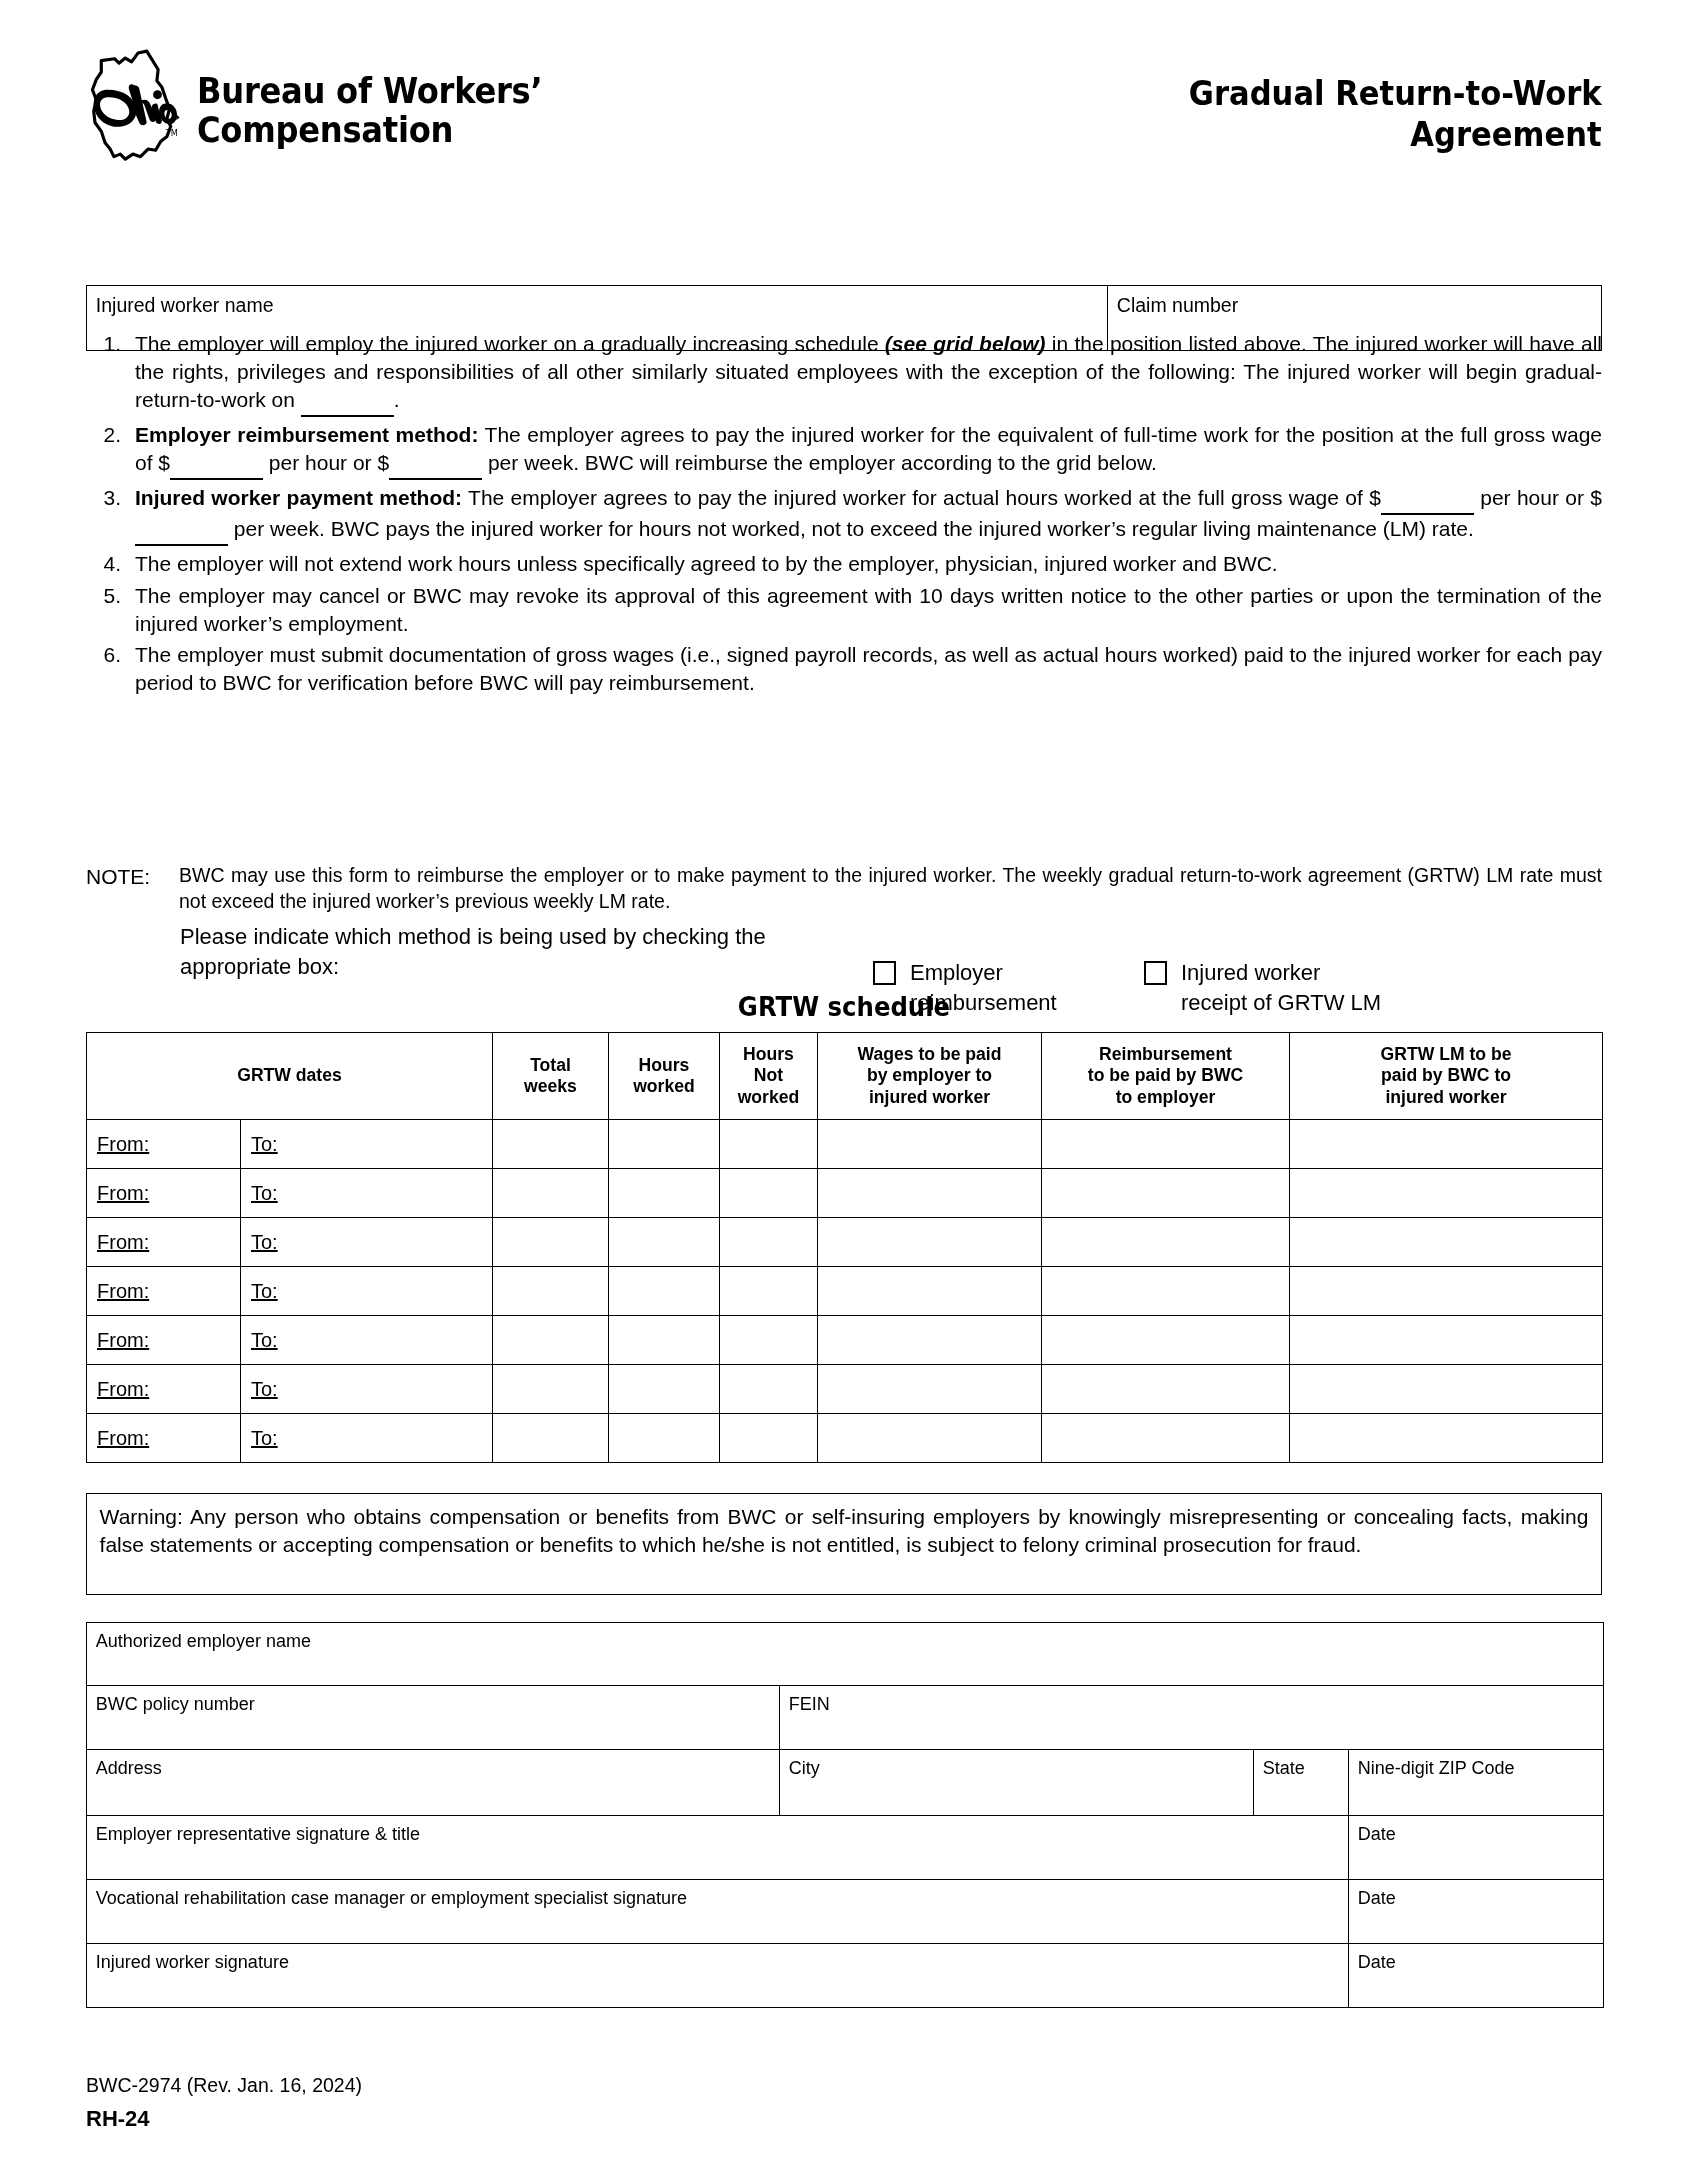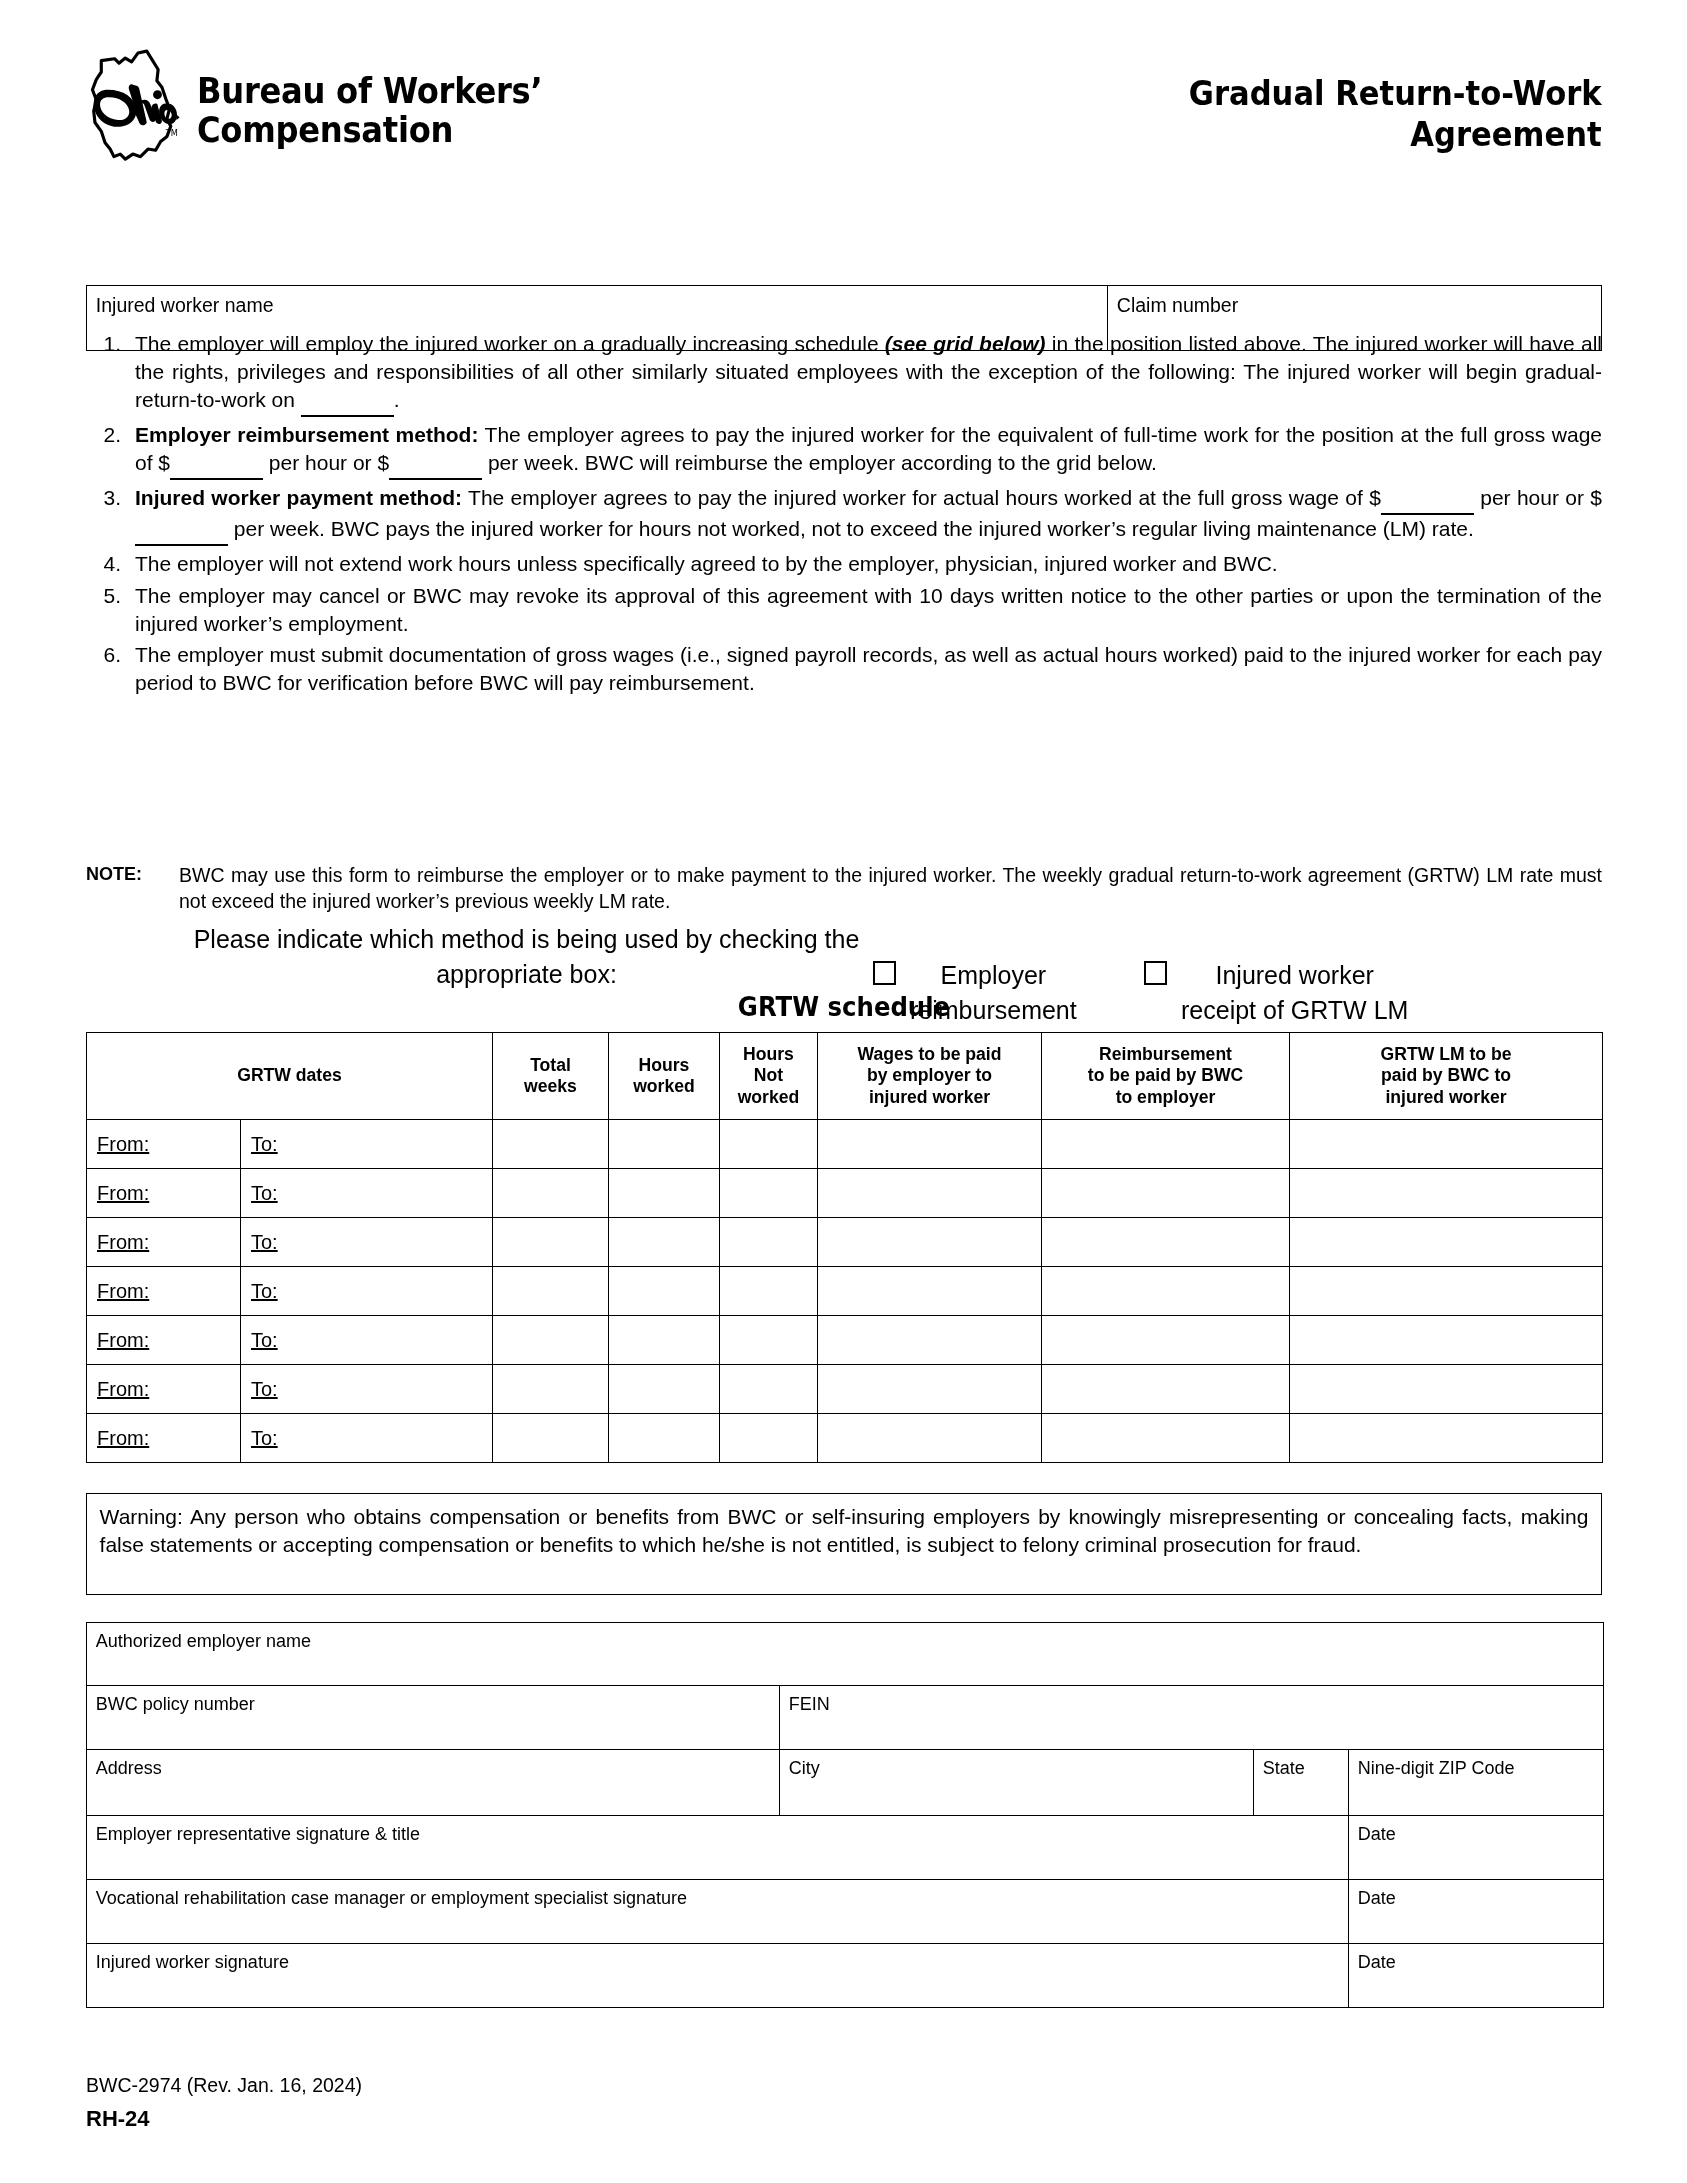--- a/index.html
+++ b/index.html
@@ -127,41 +127,40 @@
     position: absolute;
     left: 86px;
     top: 863px;
     width: 1516px;
     font-size: 19.5px;
     line-height: 1.33;
     display: flex;
     align-items: flex-start;
   }
   .note-label {
-    font-weight: bold;
-    font-size: 18px;
+    font-weight: normal;
+    font-size: 21px;
     width: 93px;
     flex: 0 0 auto;
   }
   .note-body {
     flex: 1;
     text-align: justify;
   }
 
   
   .method-row {
     position: absolute;
     left: 180px;
     top: 922px;
     width: 1423px;
-    font-size: 25px;
+    font-size: 22px;
     line-height: 1.38;
     display: flex;
     align-items: flex-start;
-    text-align: center;
   }
   .method-prompt { width: 693px; flex: 0 0 auto; }
   .method-opt {
     display: flex;
     align-items: flex-start;
     gap: 14px;
     flex: 0 0 auto;
     margin-top: 36px;
   }
   .method-opt.first { width: 271px; }

